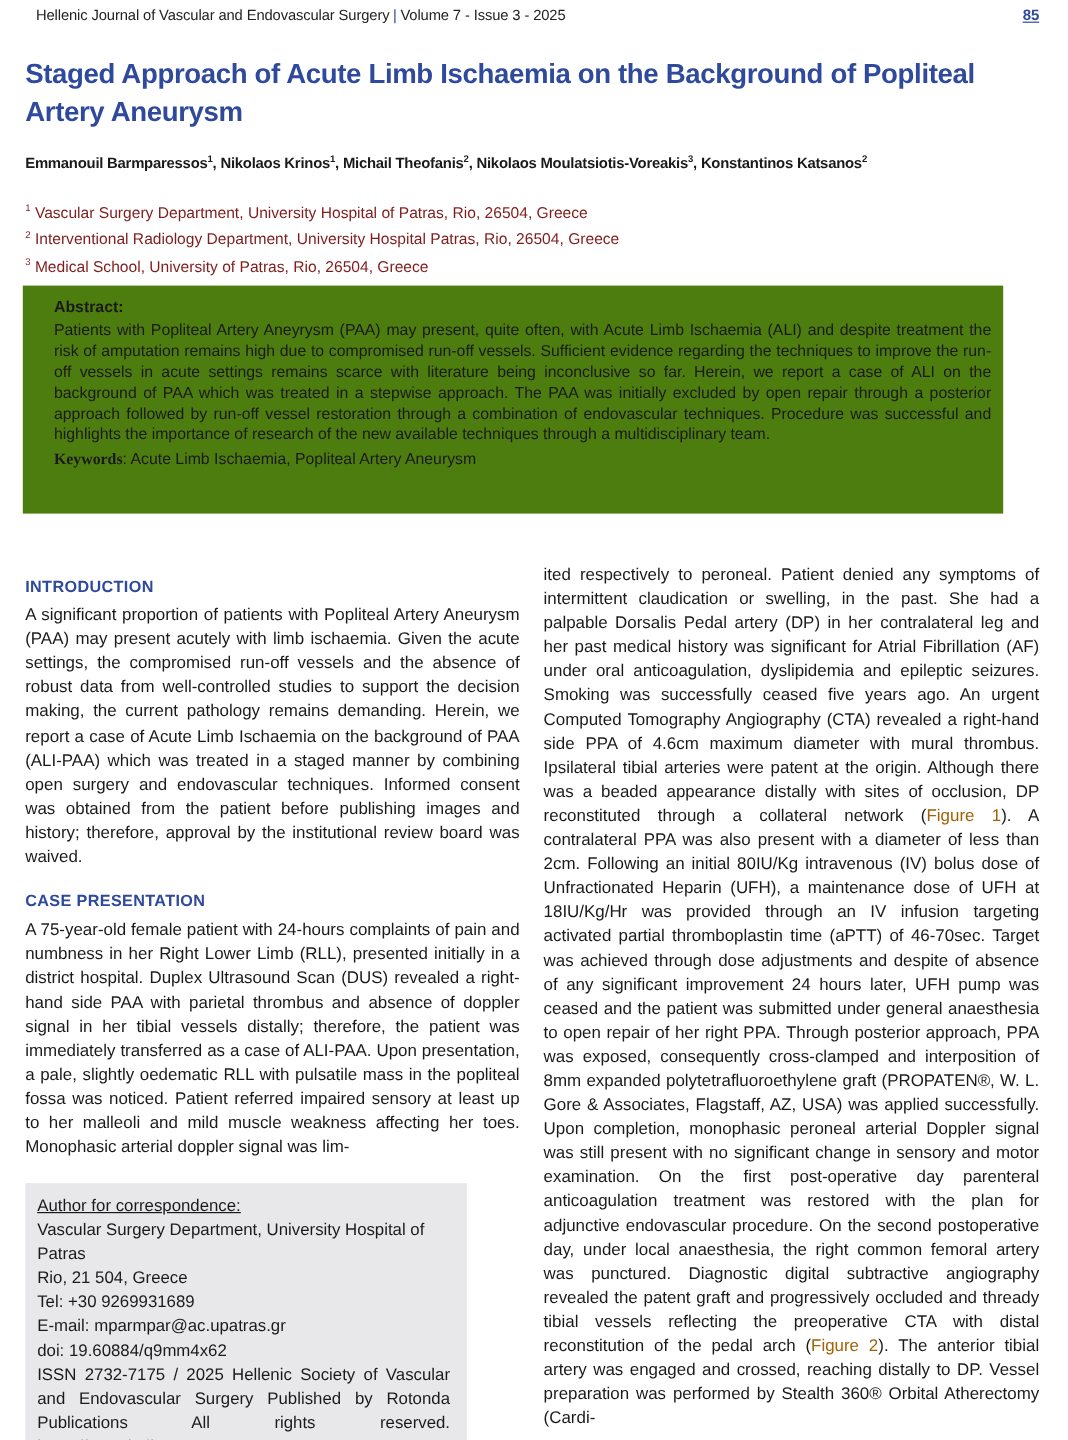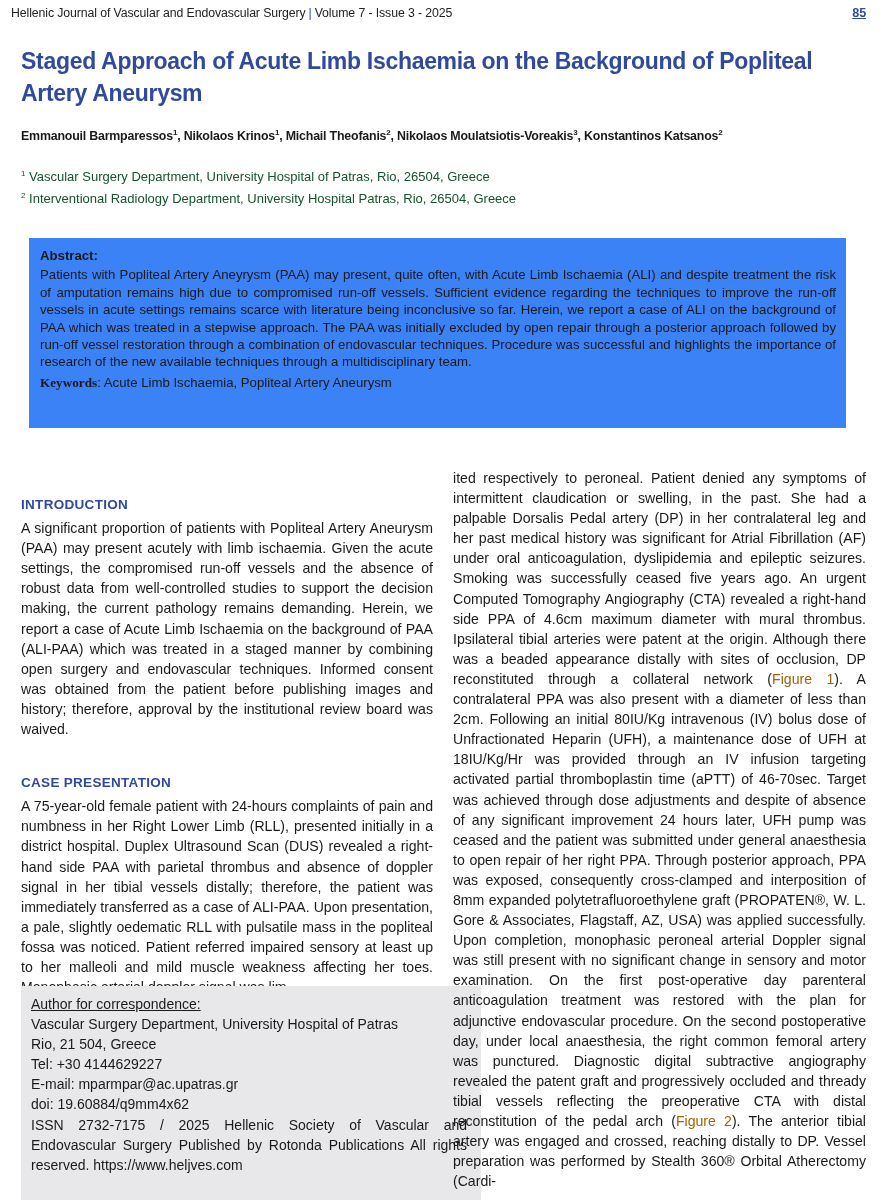--- a/index.html
+++ b/index.html
@@ -1,42 +1,42 @@
 <!DOCTYPE html>
 <html><head>
 <meta charset="utf-8">
 <style>
   html, body { margin:0; padding:0; background:#ffffff; }
   body { width:890px; height:1200px; overflow:hidden; position:relative;
          font-family:"Liberation Sans", "DejaVu Sans", sans-serif; color:#1a1a1a; }
-  .header { position:absolute; left:11px; top:6px; right:24px; height:18px;
+  .header { position:absolute; left:30px; top:6px; right:24px; height:18px;
             font-size:12.3px; letter-spacing:-0.1px; color:#222; }
   .header .sep { color:#2e4a9a; margin:0 3px; }
   .header .page { position:absolute; right:0; top:0; color:#2e4a9a; font-weight:bold; font-size:12.5px;text-decoration:underline; }
   .title { position:absolute; left:21px; top:45px; width:850px; font-size:23px; line-height:32px;
            font-weight:bold; color:#2f4a9c; letter-spacing:-0.3px; margin:0; }
   .authors { position:absolute; left:21px; top:128px; width:860px; font-size:12.4px; font-weight:bold;
              letter-spacing:-0.2px; color:#1a1a1a; }
   .authors sup, .affil sup { font-size:8px; }
-  .affil { position:absolute; left:21px; top:164px; font-size:13px; line-height:19px; color:#14532d; }
+  .affil { position:absolute; left:21px; top:164px; font-size:13px; line-height:19px; color:#7f1d1d; }
   .affil div { white-space:nowrap; }
-  .abstract { position:absolute; left:29px; top:238px; width:817px; height:190px; background:#3b82f6;
-              box-sizing:border-box; padding:9px 10px 0 11px; font-size:13.2px; line-height:17.4px; }
+  .abstract { position:absolute; left:19px; top:238px; width:817px; height:190px; background:#4d7c0f;
+              box-sizing:border-box; padding:9px 10px 0 26px; font-size:13.2px; line-height:17.4px; }
   .abstract .label { font-weight:bold; margin-bottom:2px; }
   .abstract .body { text-align:justify; }
   .abstract .kw { margin-top:3px; }
   .abstract .kw b { font-weight:bold;font-family:Liberation Serif, serif; }
   .col { position:absolute; font-size:14.1px; line-height:20.1px; text-align:justify; }
   .col-left { left:21px; top:479px; width:412px; }
   .col-right { left:453px; top:468px; width:413px; }
-  .section-head { color:#2f4a9c; font-weight:bold; font-size:13.5px; letter-spacing:0.3px; margin:16px 0 3px 0; }
+  .section-head { color:#2f4a9c; font-weight:bold; font-size:13.5px; letter-spacing:0.3px; margin:0 0 3px 0; }
   .col p { margin:0; }
   .gap { height:18px; }
   .link { color:#a16207; }
-  .corr { position:absolute; left:21px; top:986px; width:460px; height:214px; background:#e8e8ea;
+  .corr { position:absolute; left:21px; top:986px; width:368px; height:214px; background:#e8e8ea;
           box-sizing:border-box; padding:8px 14px 0 10px; font-size:14px; line-height:20.1px; }
   .corr .u { text-decoration:underline; }
   .corr .name { font-weight:bold; margin-top:3px; margin-bottom:3px; }
   .corr .just { text-align:justify; }
 </style>
 </head>
 <body>
 
 <div class="header">
   <span>Hellenic Journal of Vascular and Endovascular Surgery</span><span class="sep">|</span><span>Volume 7 - Issue 3 - 2025</span>
@@ -49,41 +49,42 @@
   <span>Emmanouil Barmparessos</span><sup>1</sup>,
   <span>Nikolaos Krinos</span><sup>1</sup>,
   <span>Michail Theofanis</span><sup>2</sup>,
   <span>Nikolaos Moulatsiotis-Voreakis</span><sup>3</sup>,
   <span>Konstantinos Katsanos</span><sup>2</sup>
 </div>
 
 <div class="affil">
   <div><sup>1</sup><span> Vascular Surgery Department, University Hospital of Patras, Rio, 26504, Greece</span></div>
   <div><sup>2</sup><span> Interventional Radiology Department, University Hospital Patras, Rio, 26504, Greece</span></div>
+  <div><sup>3</sup><span> Medical School, University of Patras, Rio, 26504, Greece</span></div>
 </div>
 
 <div class="abstract">
   <div class="label">Abstract:</div>
   <div class="body">Patients with Popliteal Artery Aneyrysm (PAA) may present, quite often, with Acute Limb Ischaemia (ALI) and despite treatment the risk of amputation remains high due to compromised run-off vessels. Sufficient evidence regarding the techniques to improve the run-off vessels in acute settings remains scarce with literature being inconclusive so far. Herein, we report a case of ALI on the background of PAA which was treated in a stepwise approach. The PAA was initially excluded by open repair through a posterior approach followed by run-off vessel restoration through a combination of endovascular techniques. Procedure was successful and highlights the importance of research of the new available techniques through a multidisciplinary team.</div>
   <div class="kw"><b>Keywords</b><span>: Acute Limb Ischaemia, Popliteal Artery Aneurysm</span></div>
 </div>
 
 <div class="col col-left">
   <h2 class="section-head">INTRODUCTION</h2>
   <p>A significant proportion of patients with Popliteal Artery Aneurysm (PAA) may present acutely with limb ischaemia. Given the acute settings, the compromised run-off vessels and the absence of robust data from well-controlled studies to support the decision making, the current pathology remains demanding. Herein, we report a case of Acute Limb Ischaemia on the background of PAA (ALI-PAA) which was treated in a staged manner by combining open surgery and endovascular techniques. Informed consent was obtained from the patient before publishing images and history; therefore, approval by the institutional review board was waived.</p>
   <div class="gap"></div>
   <h2 class="section-head">CASE PRESENTATION</h2>
   <p>A 75-year-old female patient with 24-hours complaints of pain and numbness in her Right Lower Limb (RLL), presented initially in a district hospital. Duplex Ultrasound Scan (DUS) revealed a right-hand side PAA with parietal thrombus and absence of doppler signal in her tibial vessels distally; therefore, the patient was immediately transferred as a case of ALI-PAA. Upon presentation, a pale, slightly oedematic RLL with pulsatile mass in the popliteal fossa was noticed. Patient referred impaired sensory at least up to her malleoli and mild muscle weakness affecting her toes. Monophasic arterial doppler signal was lim-</p>
 </div>
 
 <div class="corr">
   <div class="u">Author for correspondence:</div>
   <div>Vascular Surgery Department, University Hospital of Patras</div>
   <div>Rio, 21 504, Greece</div>
-  <div>Tel: +30 4144629227</div>
+  <div>Tel: +30 9269931689</div>
   <div>E-mail: mparmpar@ac.upatras.gr</div>
   <div>doi: 19.60884/q9mm4x62</div>
   <div class="just">ISSN 2732-7175 / 2025 Hellenic Society of Vascular and Endovascular Surgery Published by Rotonda Publications All rights reserved. https://www.heljves.com</div>
 </div>
 
 <div class="col col-right">
   <p><span>ited respectively to peroneal. Patient denied any symptoms of intermittent claudication or swelling, in the past. She had a palpable Dorsalis Pedal artery (DP) in her contralateral leg and her past medical history was significant for Atrial Fibrillation (AF) under oral anticoagulation, dyslipidemia and epileptic seizures. Smoking was successfully ceased five years ago. An urgent Computed Tomography Angiography (CTA) revealed a right-hand side PPA of 4.6cm maximum diameter with mural thrombus. Ipsilateral tibial arteries were patent at the origin. Although there was a beaded appearance distally with sites of occlusion, DP reconstituted through a collateral network (</span><span class="link">Figure 1</span><span>). A contralateral PPA was also present with a diameter of less than 2cm. Following an initial 80IU/Kg intravenous (IV) bolus dose of Unfractionated Heparin (UFH), a maintenance dose of UFH at 18IU/Kg/Hr was provided through an IV infusion targeting activated partial thromboplastin time (aPTT) of 46-70sec. Target was achieved through dose adjustments and despite of absence of any significant improvement 24 hours later, UFH pump was ceased and the patient was submitted under general anaesthesia to open repair of her right PPA. Through posterior approach, PPA was exposed, consequently cross-clamped and interposition of 8mm expanded polytetrafluoroethylene graft (PROPATEN®, W. L. Gore &amp; Associates, Flagstaff, AZ, USA) was applied successfully. Upon completion, monophasic peroneal arterial Doppler signal was still present with no significant change in sensory and motor examination. On the first post-operative day parenteral anticoagulation treatment was restored with the plan for adjunctive endovascular procedure. On the second postoperative day, under local anaesthesia, the right common femoral artery was punctured. Diagnostic digital subtractive angiography revealed the patent graft and progressively occluded and thready tibial vessels reflecting the preoperative CTA with distal reconstitution of the pedal arch (</span><span class="link">Figure 2</span><span>). The anterior tibial artery was engaged and crossed, reaching distally to DP. Vessel preparation was performed by Stealth 360® Orbital Atherectomy (Cardi-</span></p>
 </div>
 
 </body></html>

